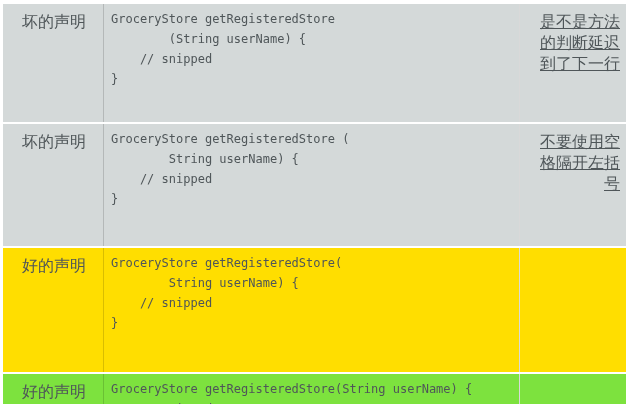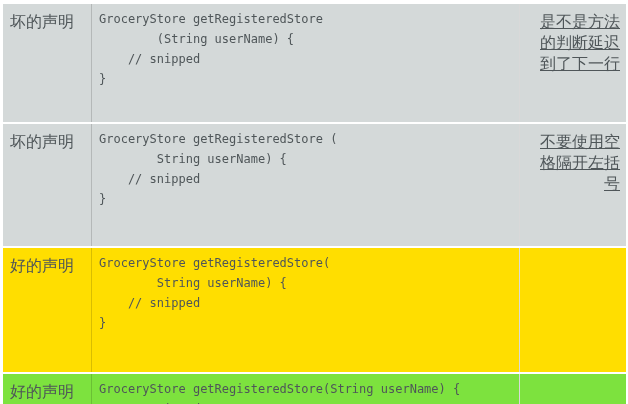--- a/index.html
+++ b/index.html
@@ -27,21 +27,21 @@
     color: var(--text, #4f5659);
   }
   table.conv td + td {
     border-left: 1px solid rgba(0, 0, 0, 0.15);
   }
   table.conv tr:last-child td {
     border-bottom: none;
   }
   .label-cell {
     width: 76px;
-    padding: 7px 5px 7px 7px;
+    padding: 7px 5px 7px 19px;
     font-size: 16px;
     line-height: 21px;
     word-break: break-all;
   }
   .code-cell {
     padding: 5px 8px 5px 7px;
     font-family: "DejaVu Sans Mono", "Liberation Mono", monospace;
     font-size: 12px;
     line-height: 20px;
     white-space: pre;

